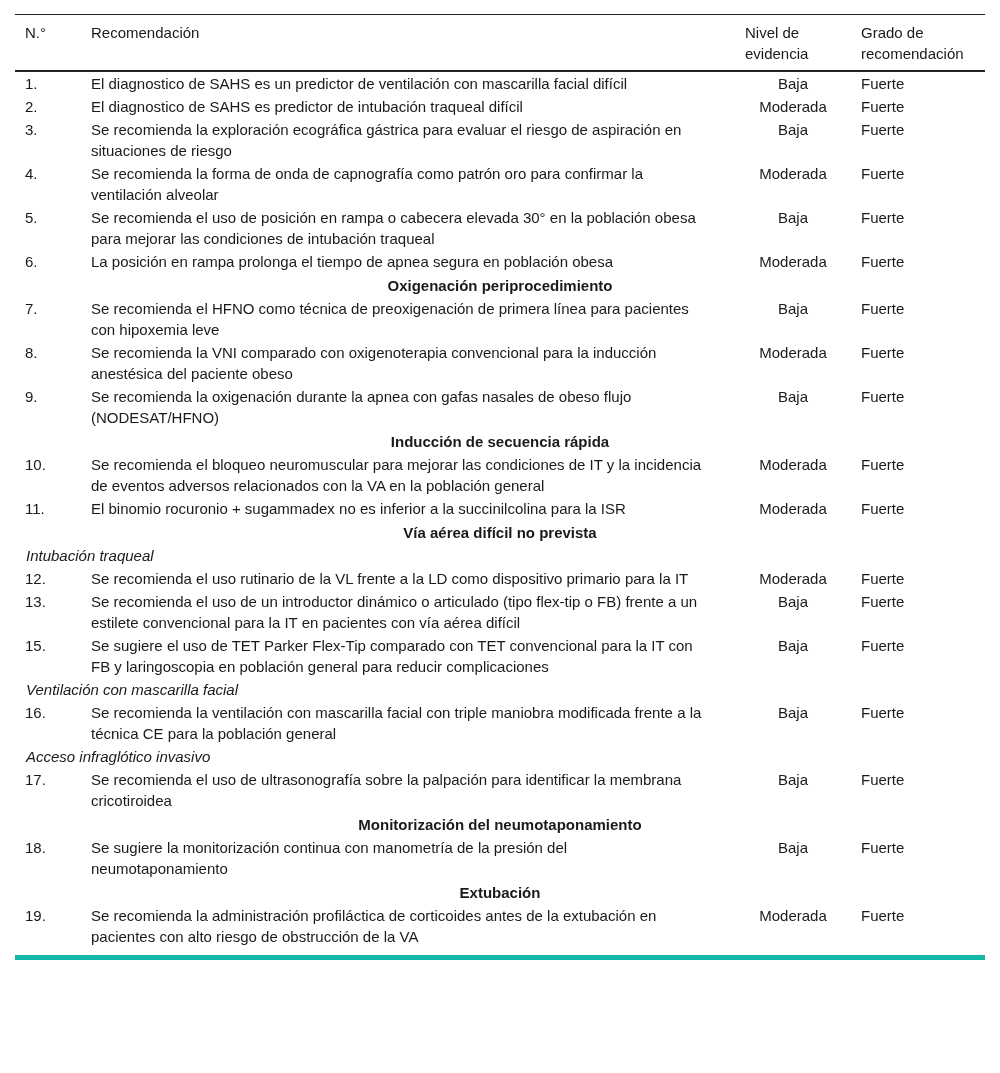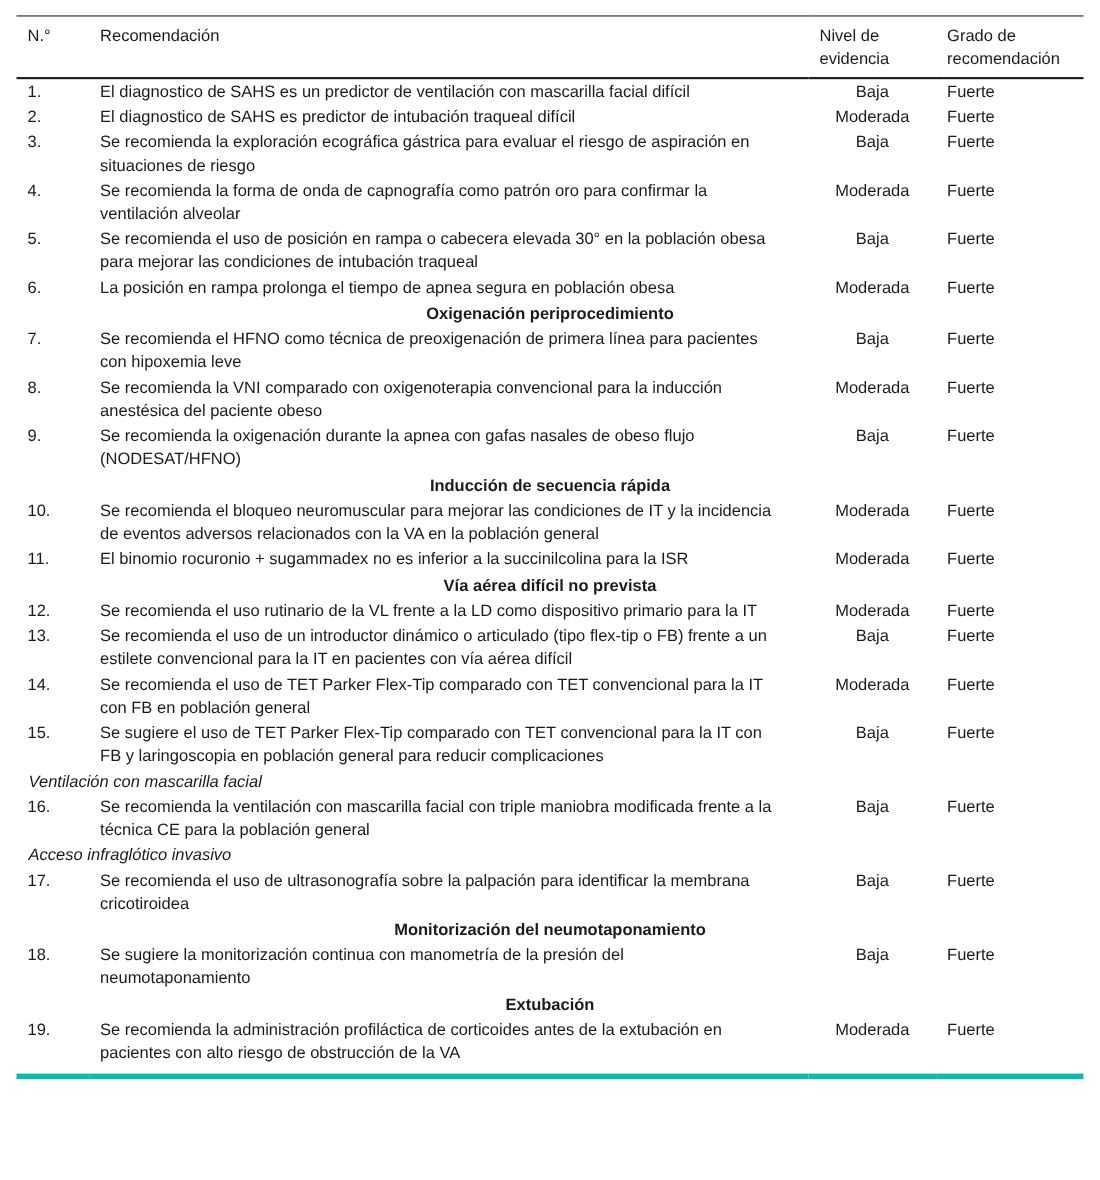--- a/index.html
+++ b/index.html
@@ -116,36 +116,33 @@
       <tr class="rec">
         <td class="num">11.</td>
         <td class="rec-text">El binomio rocuronio + sugammadex no es inferior a la succinilcolina para la ISR</td>
         <td class="ev">Moderada</td>
         <td class="gr">Fuerte</td>
       </tr>
 
       <tr class="section">
           <td colspan="4">Vía aérea difícil no prevista</td>
         </tr>
+      <tr class="subsection">
+          <td colspan="4">Intubación traqueal</td>
+        </tr>
       <tr class="rec">
         <td class="num">12.</td>
         <td class="rec-text">Se recomienda el uso rutinario de la VL frente a la LD como dispositivo primario para la IT</td>
         <td class="ev">Moderada</td>
         <td class="gr">Fuerte</td>
       </tr>
       <tr class="rec">
         <td class="num">13.</td>
         <td class="rec-text">Se recomienda el uso de un introductor dinámico o articulado (tipo flex-tip o FB) frente a un estilete convencional para la IT en pacientes con vía aérea difícil</td>
         <td class="ev">Baja</td>
-        <td class="gr">Fuerte</td>
-      </tr>
-      <tr class="rec">
-        <td class="num">14.</td>
-        <td class="rec-text">Se recomienda el uso de TET Parker Flex-Tip comparado con TET convencional para la IT con FB en población general</td>
-        <td class="ev">Moderada</td>
         <td class="gr">Fuerte</td>
       </tr>
       <tr class="rec">
         <td class="num">15.</td>
         <td class="rec-text">Se sugiere el uso de TET Parker Flex-Tip comparado con TET convencional para la IT con FB y laringoscopia en población general para reducir complicaciones</td>
         <td class="ev">Baja</td>
         <td class="gr">Fuerte</td>
       </tr>
       <tr class="subsection">
           <td colspan="4">Ventilación con mascarilla facial</td>

